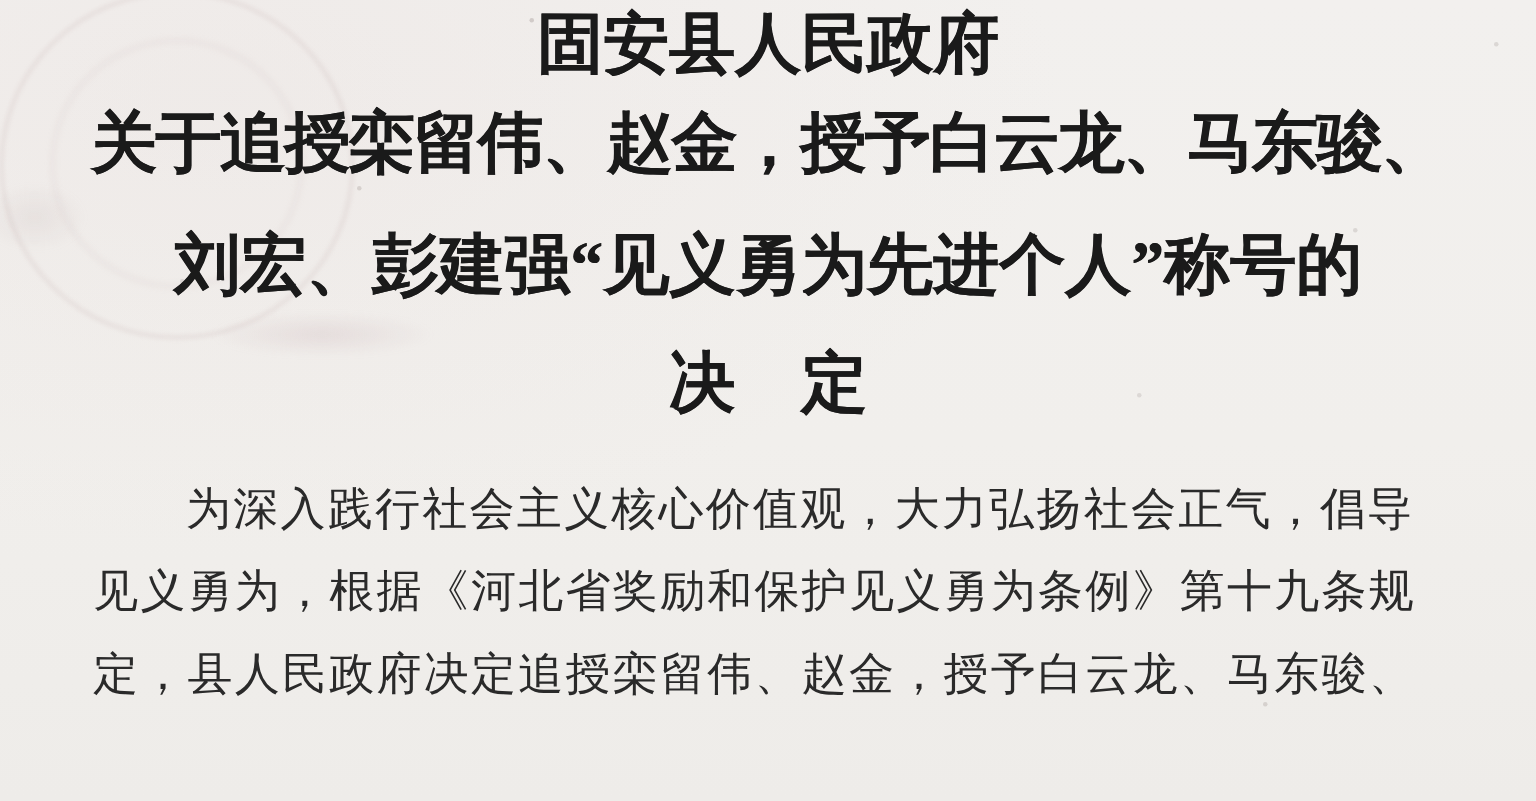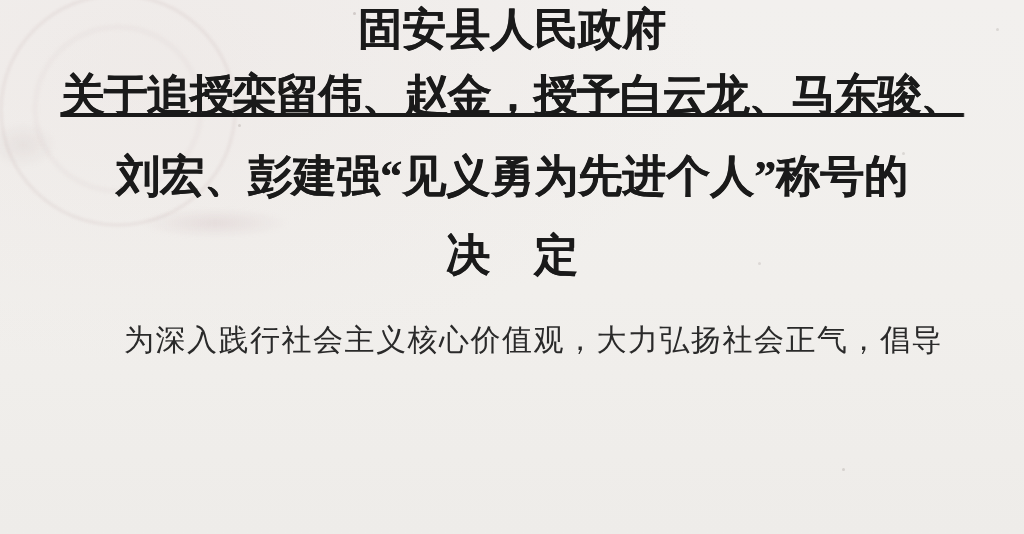--- a/index.html
+++ b/index.html
@@ -78,21 +78,21 @@
     width: 100%;
     text-align: center;
     font-weight: 700;
     color: #1a1a1a;
     font-size: 44px;
     line-height: 52px;
     white-space: nowrap;
     text-shadow: 0.4px 0 0 currentColor;
   }
   .t1 { top: 4px; }
-  .t2 { top: 70px; letter-spacing: -1px; text-decoration: underline; }
+  .t2 { top: 70px; letter-spacing: -1px; }
   .t3 { top: 151px; }
   .t4 { top: 194px; margin-top: 36px; }
 
   
   .body-block {
     position: absolute;
     top: 312px;
     left: 62px;
     width: 886px;
   }
@@ -128,15 +128,17 @@
 
   <header>
     <div class="title-line t1">固安县人民政府</div>
     <div class="title-line t2">关于追授栾留伟、赵金，授予白云龙、马东骏、</div>
     <div class="title-line t3">刘宏、彭建强“见义勇为先进个人”称号的</div>
     <div class="title-line t4">决　定</div>
   </header>
 
   <main class="body-block">
     <p class="body-line indent">为深入践行社会主义核心价值观，大力弘扬社会正气，倡导</p>
+    <p class="body-line">见义勇为，根据《河北省奖励和保护见义勇为条例》第十九条规</p>
+    <p class="body-line">定，县人民政府决定追授栾留伟、赵金，授予白云龙、马东骏、</p>
   </main>
 
 </div>
 
 </body></html>

